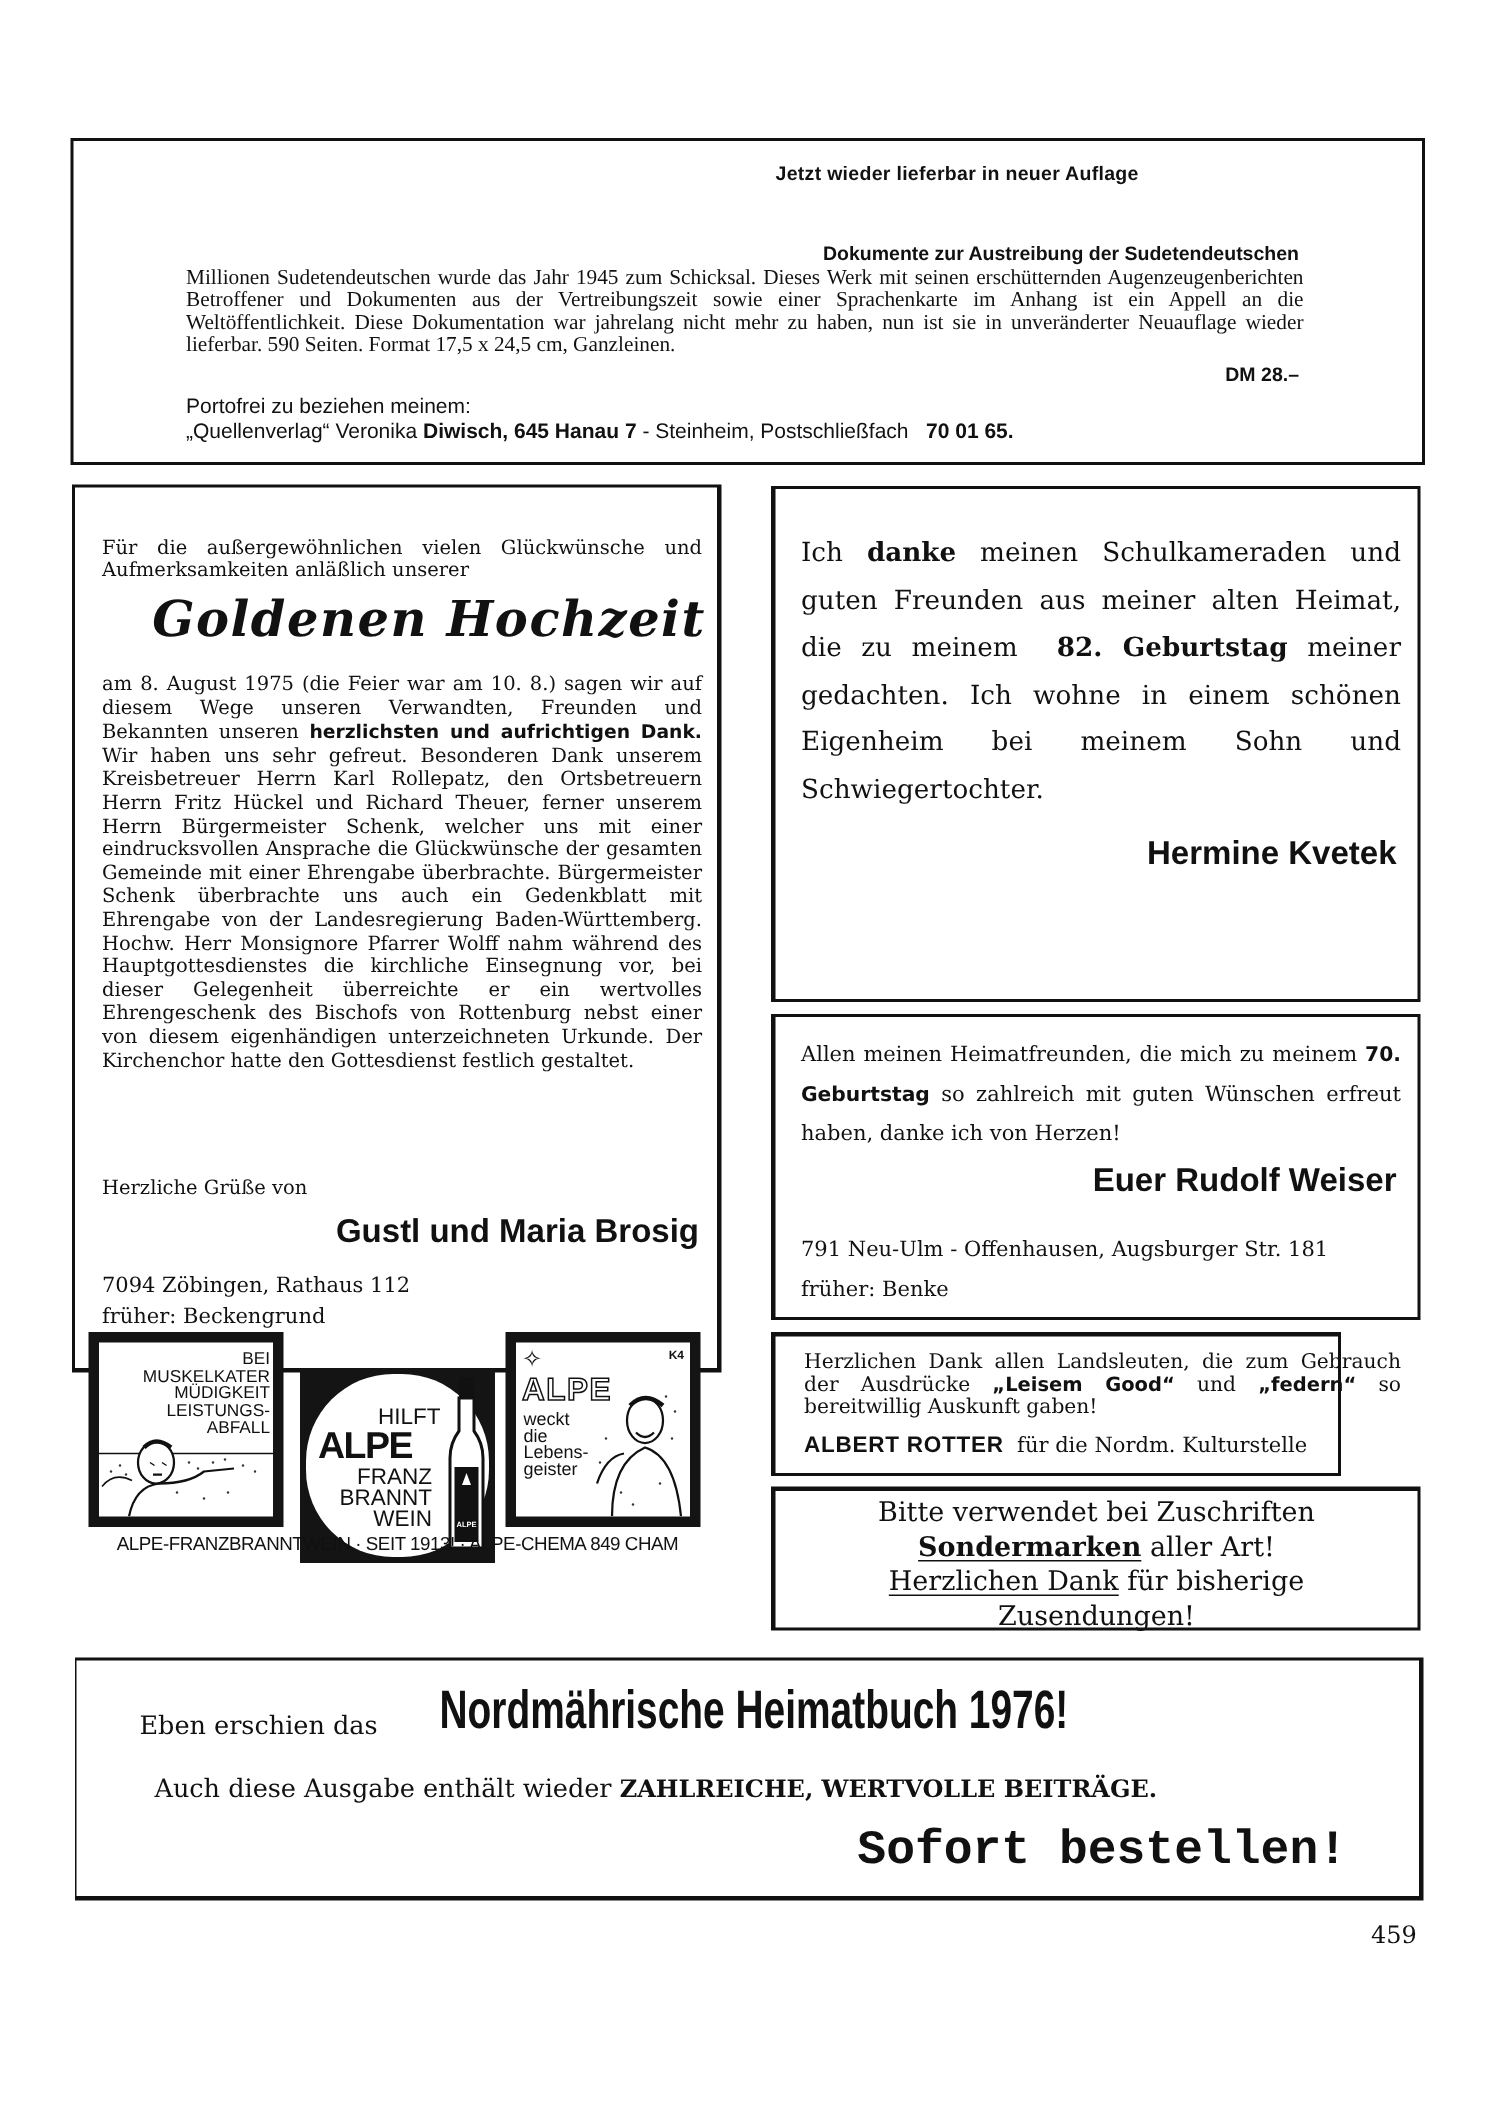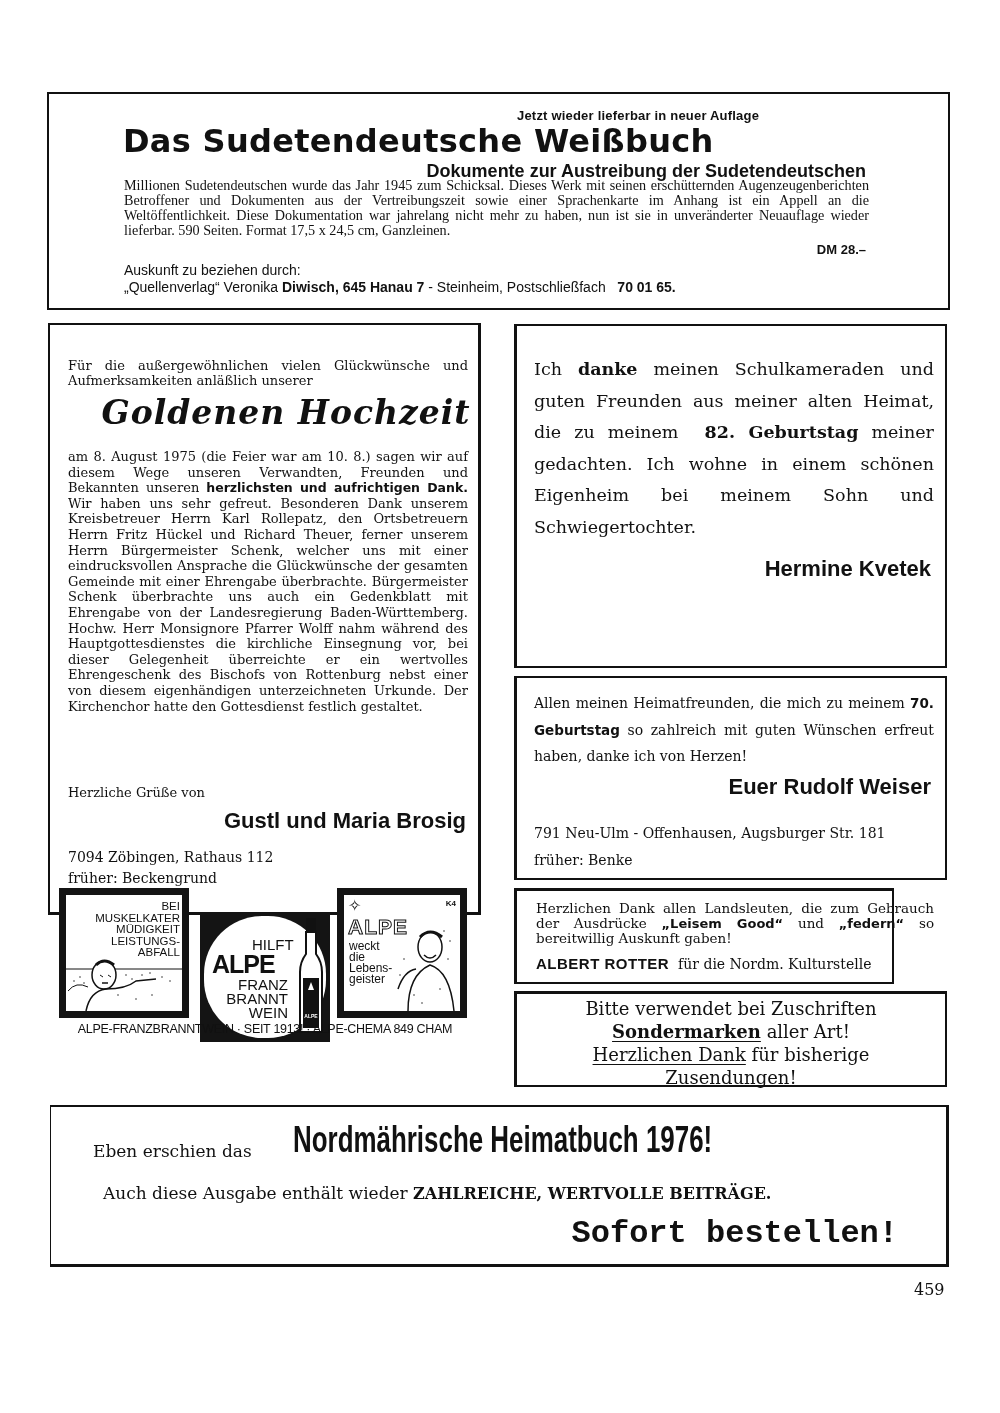--- a/index.html
+++ b/index.html
@@ -3,21 +3,21 @@
 <meta charset="utf-8">
 <style>
   html, body { margin:0; padding:0; background:#ffffff; }
   body { width:1000px; height:1413px; position:relative; color:#111; font-family:"DejaVu Serif", serif; overflow:hidden; }
   .box { position:absolute; border:2px solid #111; box-sizing:border-box; background:#fff; }
 
   
   #b1 { left:47px; top:92px; width:903px; height:218px; border-width:2px; }
   #b1 .kicker { position:absolute; left:468px; top:14px; font-family:"Liberation Sans",sans-serif; font-weight:bold; font-size:13px; letter-spacing:0.2px; }
   #b1 .title { position:absolute; left:74px; top:28px; font-family:"DejaVu Sans",sans-serif; font-weight:bold; font-size:32px; letter-spacing:0.3px; }
-  #b1 .subtitle { position:absolute; right:82px; top:67px; font-family:"Liberation Sans",sans-serif; font-weight:bold; font-size:18px; }
+  #b1 .subtitle { position:absolute; right:82px; top:67px; font-family:"Liberation Sans",sans-serif; font-weight:bold; font-size:13px; }
   #b1 .body { position:absolute; left:75px; top:84px; width:745px; font-family:"Liberation Serif",serif; font-size:14.2px; line-height:15px; text-align:justify; }
   #b1 .price { position:absolute; right:82px; top:148px; font-family:"Liberation Sans",sans-serif; font-weight:bold; font-size:13px; }
   #b1 .portofrei { position:absolute; left:75px; top:168px; font-family:"Liberation Sans",sans-serif; font-size:14px; }
   #b1 .address { position:absolute; left:75px; top:185px; font-family:"Liberation Sans",sans-serif; font-size:14px; white-space:nowrap; }
   #b1 .address b { font-weight:bold; }
 
   
   #b2 { left:48px; top:323px; width:433px; height:592px; border-right-width:3px; border-bottom-width:3px; }
   #b2 .intro { position:absolute; left:18px; top:33px; width:400px; font-family:"DejaVu Serif",serif; font-size:13px; line-height:15px; text-align:justify; }
   #b2 .gothic { position:absolute; left:0; right:0; top:68px; text-align:center; font-family:"DejaVu Serif",serif; font-weight:bold; font-size:33px; letter-spacing:1px; font-style:italic;padding-left:44px; }
@@ -82,25 +82,24 @@
   #b8 .auch b { font-weight:bold; font-size:16px; }
   #b8 .order { position:absolute; right:48px; top:108px; font-family:Liberation Mono, monospace; font-weight:bold; font-size:32px; }
 
   .pagenum { position:absolute; left:914px; top:1280px; font-family:"DejaVu Serif",serif; font-size:16px; }
 </style>
 </head>
 <body>
 
 <div class="box" id="b1">
   <div class="kicker">Jetzt wieder lieferbar in neuer Auflage</div>
-  <div class="title">Das Sudetendeutsche Weißbuch</div>
   <div class="subtitle">Dokumente zur Austreibung der Sudetendeutschen</div>
   <div class="body">Millionen Sudetendeutschen wurde das Jahr 1945 zum Schicksal. Dieses Werk mit seinen erschütternden Augenzeugenberichten Betroffener und Dokumenten aus der Vertreibungszeit sowie einer Sprachenkarte im Anhang ist ein Appell an die Weltöffentlichkeit. Diese Dokumentation war jahrelang nicht mehr zu haben, nun ist sie in unveränderter Neuauflage wieder lieferbar. 590 Seiten. Format 17,5 x 24,5 cm, Ganzleinen.</div>
   <div class="price">DM 28.–</div>
-  <div class="portofrei">Auskunft zu beziehen durch:</div>
+  <div class="portofrei">Portofrei zu beziehen meinem:</div>
   <div class="address">
     <span>„Quellenverlag“ Veronika</span>
     <b>Diwisch, 645 Hanau 7</b>
     <span>- Steinheim, Postschließfach</span>
     &nbsp;&nbsp;<b>70 01 65.</b>
   </div>
 </div>
 
 <div class="box" id="b2">
   <div class="intro">Für die außergewöhnlichen vielen Glückwünsche und Aufmerksamkeiten anläßlich unserer</div>

